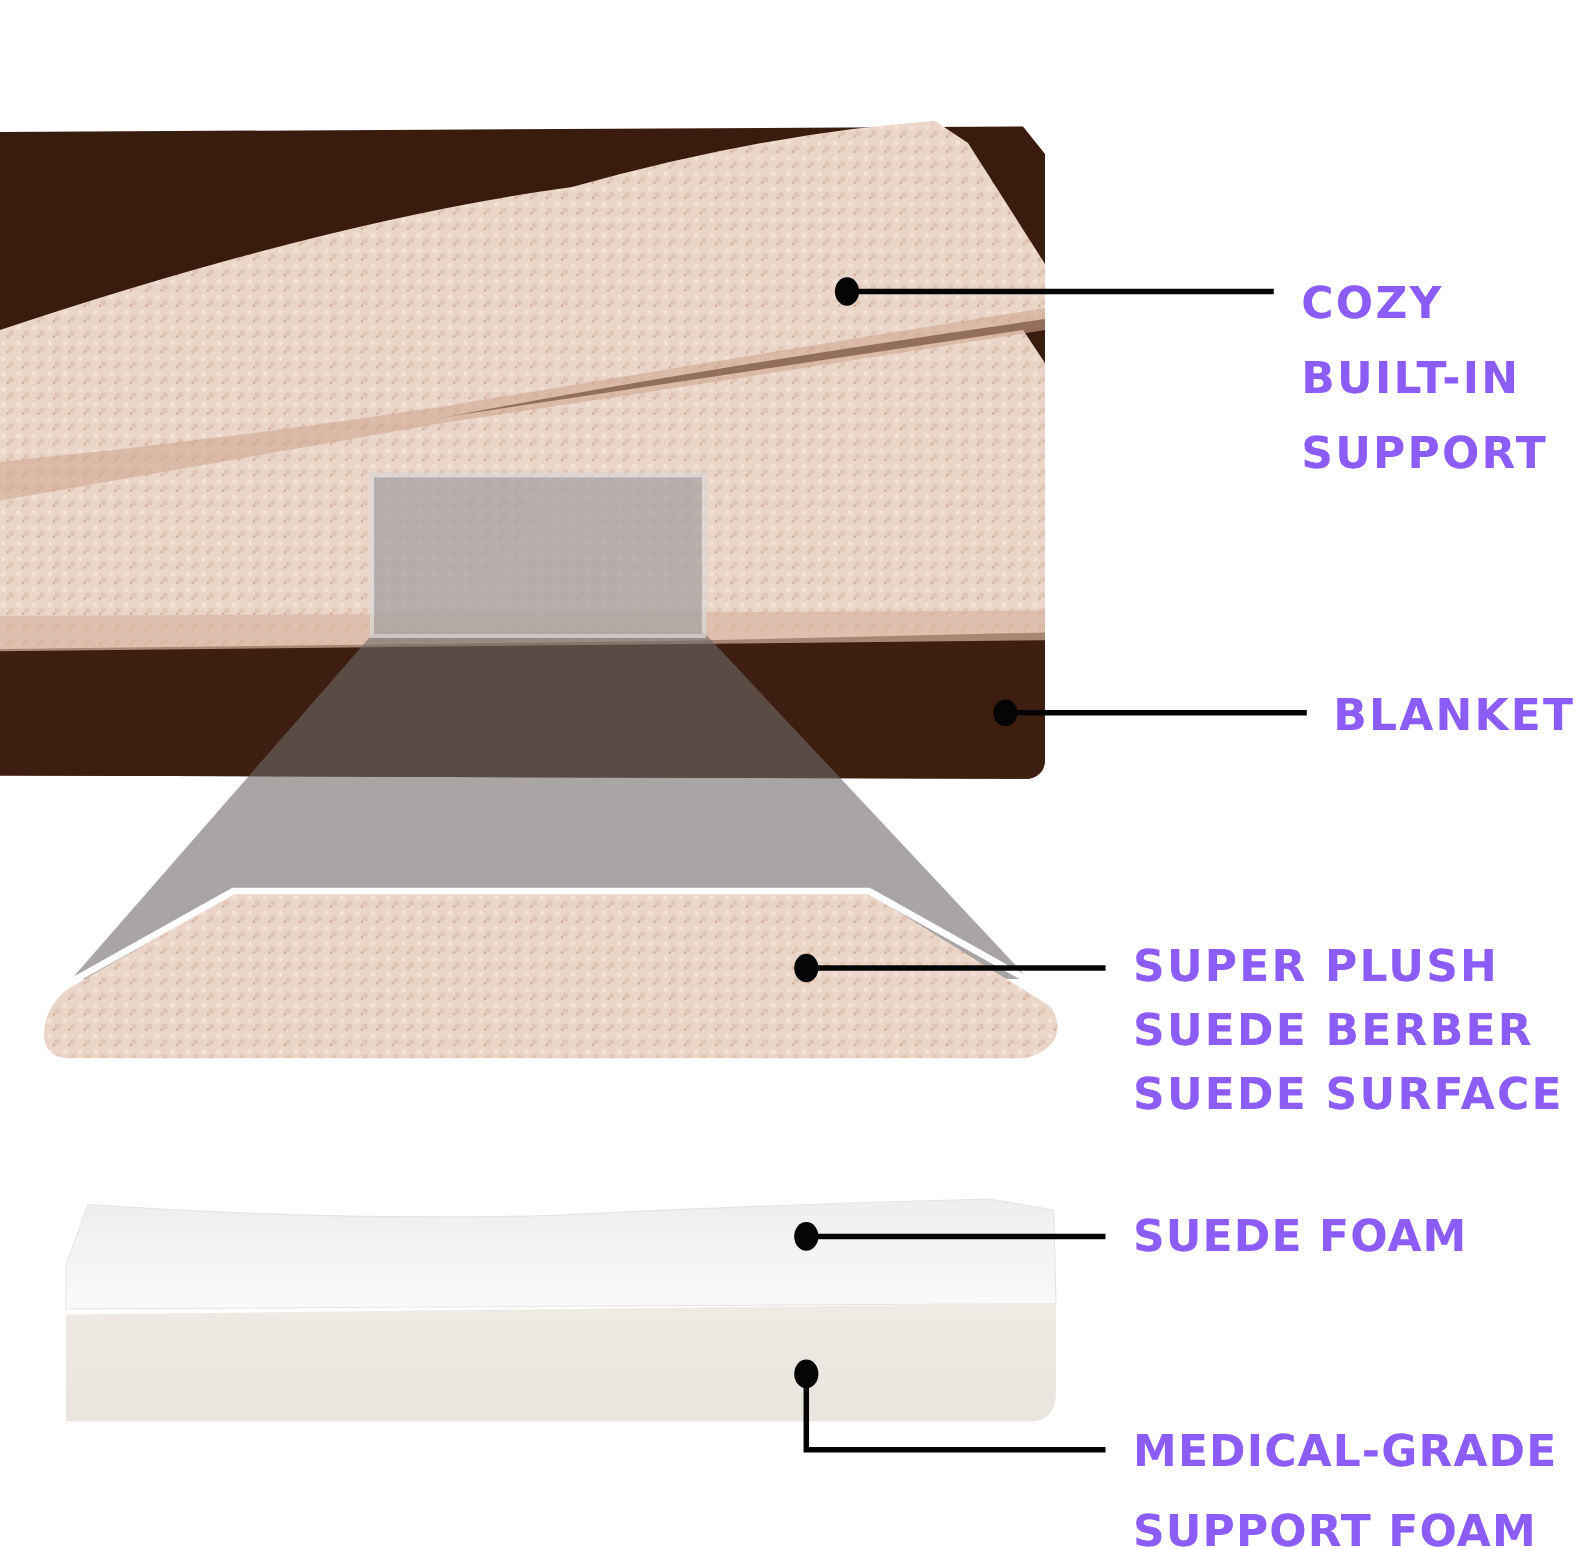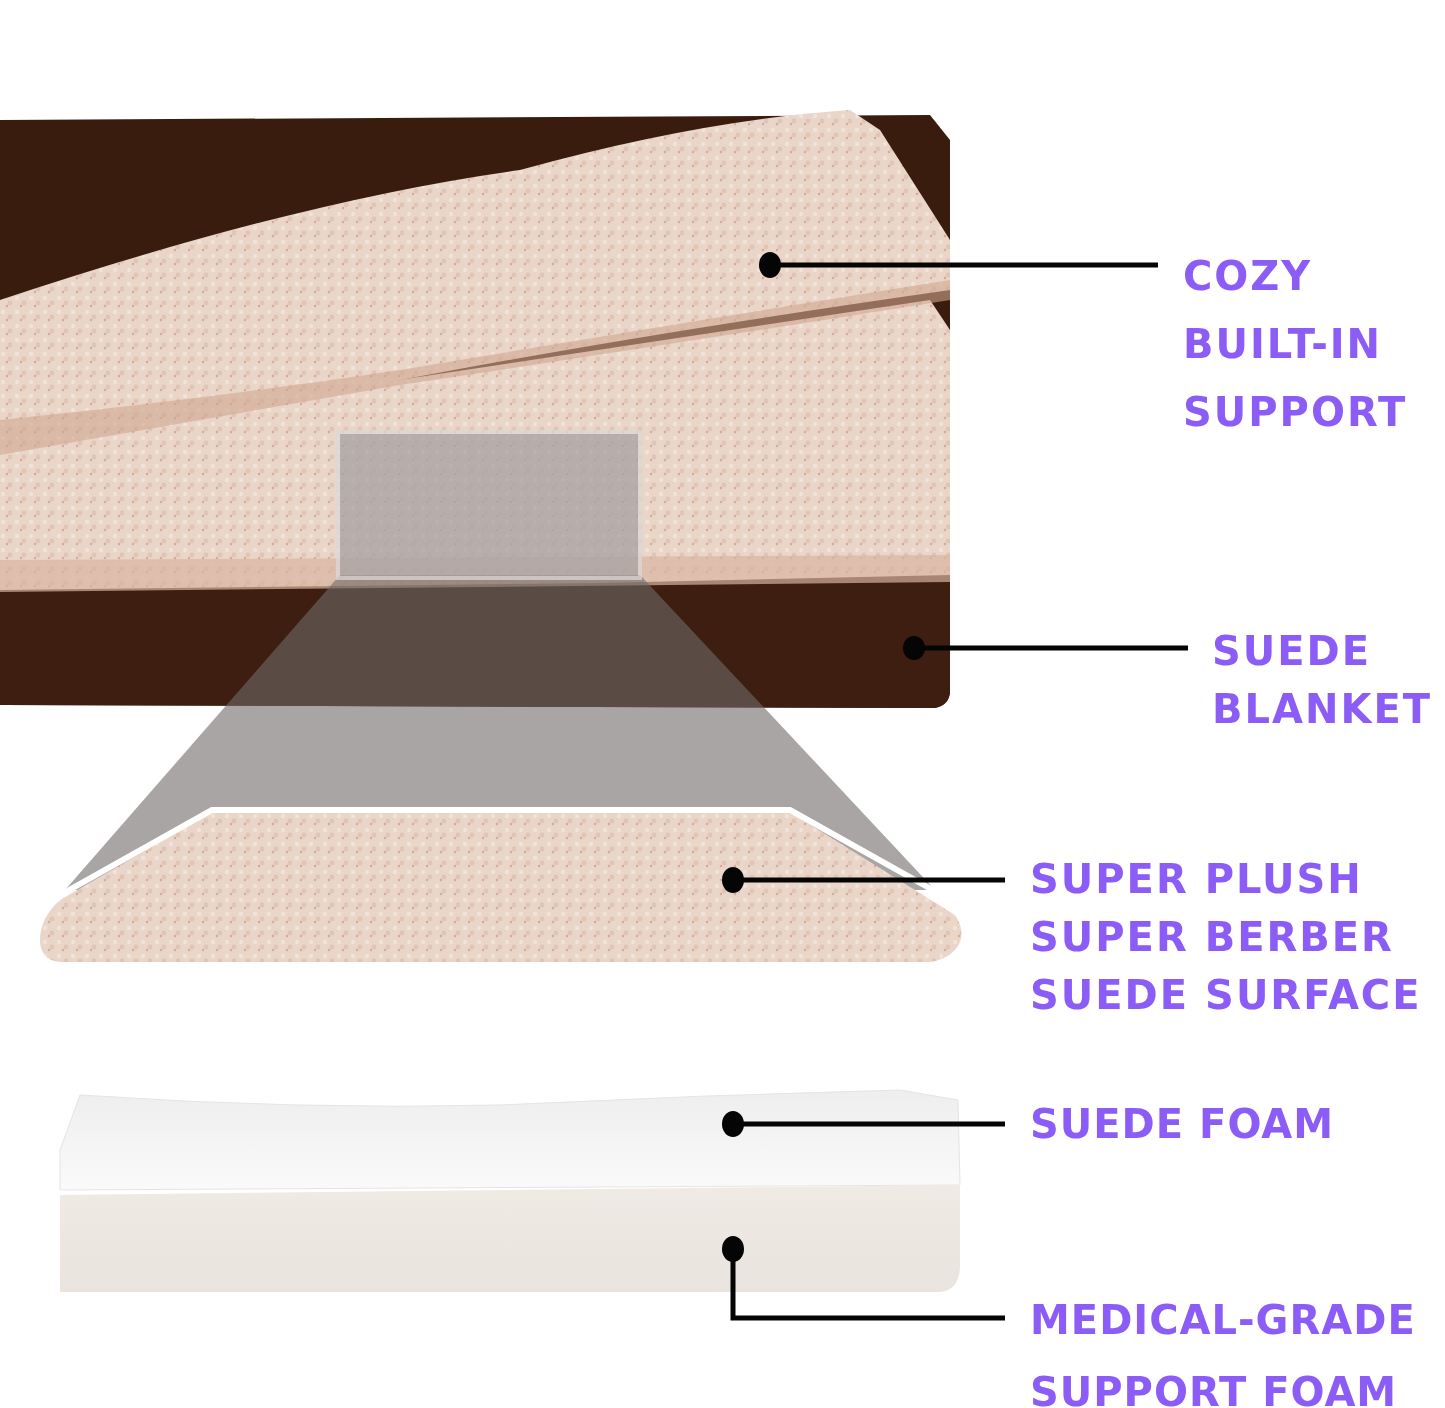--- a/index.html
+++ b/index.html
@@ -92,27 +92,26 @@
   </g>
 </svg>
 
 <div class="label" style="left:1183px; top:242px;">
   <span>COZY</span>
   <span>BUILT-IN</span>
   <span>SUPPORT</span>
 </div>
 
 <div class="label tight" style="left:1212px; top:622px;">
-  <span>SUEDE</span>
   <span>BLANKET</span>
 </div>
 
 <div class="label tight" style="left:1030px; top:850px;">
   <span>SUPER PLUSH</span>
-  <span>SUPER BERBER</span>
+  <span>SUEDE BERBER</span>
   <span>SUEDE SURFACE</span>
 </div>
 
 <div class="label foam" style="left:1030px; top:1088px;">
   <span>SUEDE FOAM</span>
 </div>
 
 <div class="label foam" style="left:1030px; top:1284px;">
   <span>MEDICAL-GRADE</span>
   <span>SUPPORT FOAM</span>

